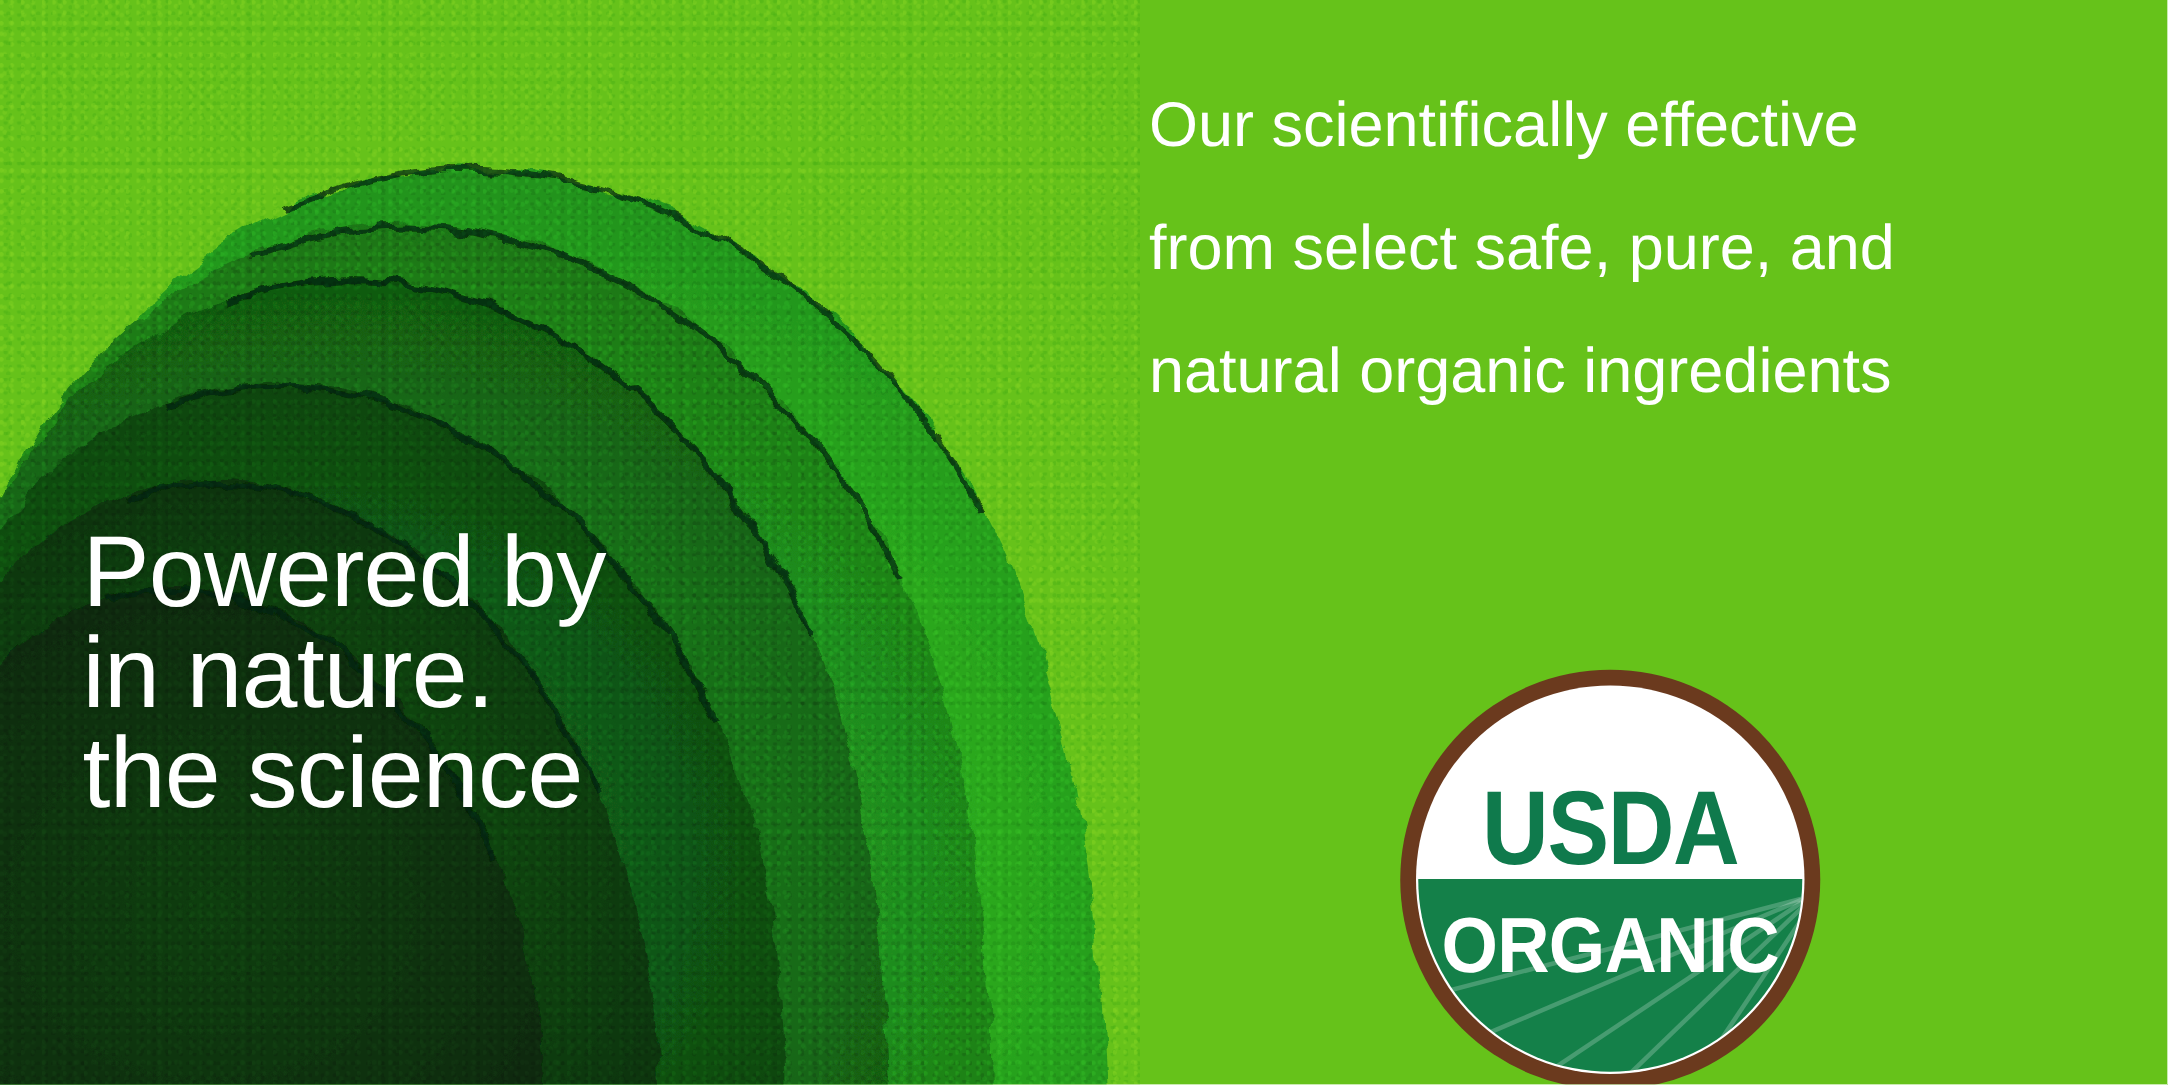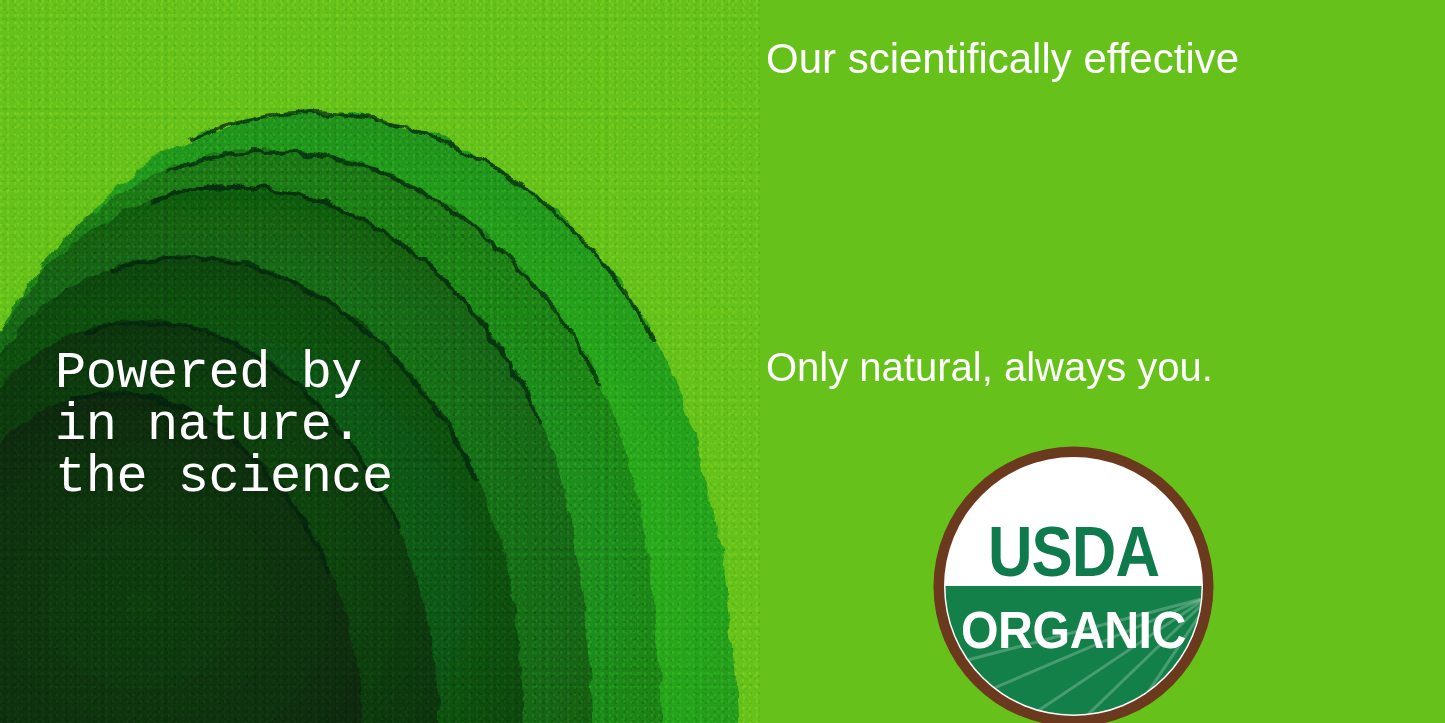--- a/index.html
+++ b/index.html
@@ -48,26 +48,25 @@
     background-size: 7px 7px, 9px 9px, 11px 11px, 8px 8px, 13px 13px, 10px 10px;
   }
 
   
   #headline {
     position: absolute;
     left: 55px;
     top: 348px;
     width: 650px;
     color: #ffffff;
-    font-size: 52px;
+    font-size: 67px;
     line-height: 1.00;
     font-weight: 300;
     letter-spacing: -0.5px;
     text-shadow: 0 1px 4px rgba(0,30,0,.25);
-    font-family: Liberation Mono, monospace;
   }
   #headline .hl {
     display: block;
     white-space: nowrap;
   }
 
   
   #right {
     position: absolute;
     left: 766px;
@@ -81,20 +80,21 @@
     top: 30px;
     width: 590px;
     color: #ffffff;
     font-size: 42px;
     line-height: 58px;
     font-weight: 300;
   }
   #body-copy .pl {
     display: block;
     white-space: nowrap;
+    margin-top: 24px;
   }
   #tagline {
     position: absolute;
     left: 0;
     top: 340px;
     width: 590px;
     color: #ffffff;
     font-size: 40px;
     line-height: 54px;
     font-weight: 300;
@@ -224,23 +224,24 @@
   <div id="headline">
     <span class="hl">Powered by</span>
     <span class="hl">in nature.</span>
     <span class="hl">the science</span>
   </div>
 
   <div id="right">
 
     <div id="body-copy">
       <span class="pl">Our scientifically effective</span>
+      <span class="pl">from select safe, pure, and</span>
+      <span class="pl">natural organic ingredients</span>
     </div>
 
-    <div id="tagline">Only natural, always you.</div>
   </div>
 
   <div id="seal">
     <svg viewBox="0 0 287 287" aria-hidden="true">
       <defs>
         <clipPath id="faceClip">
           <circle cx="143.5" cy="143.5" r="128"></circle>
         </clipPath>
       </defs>
 

